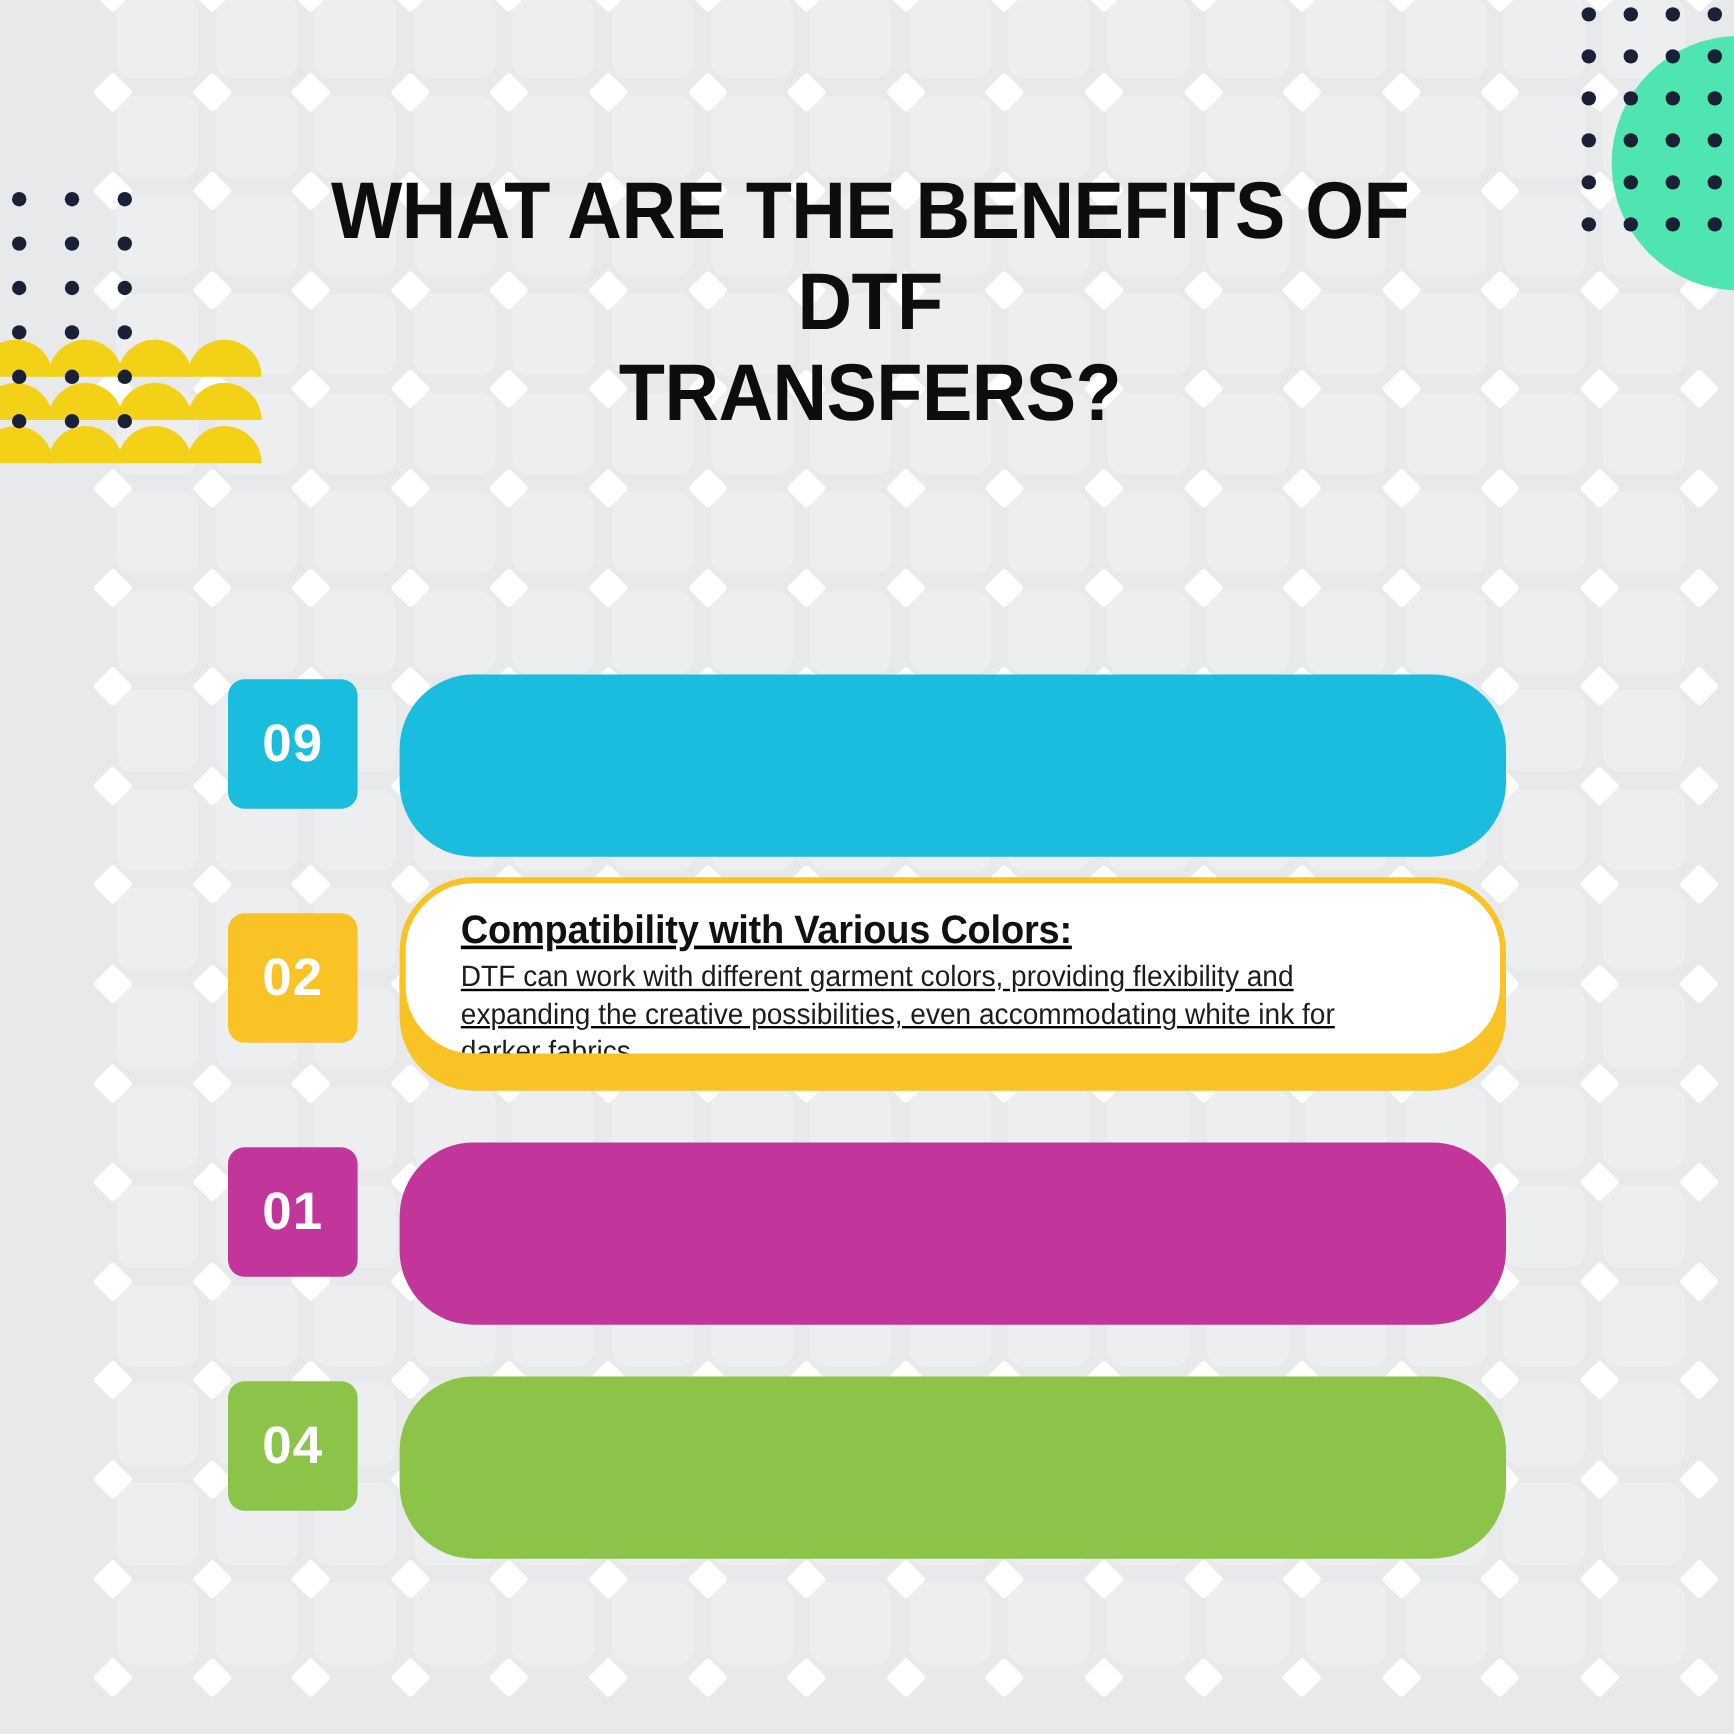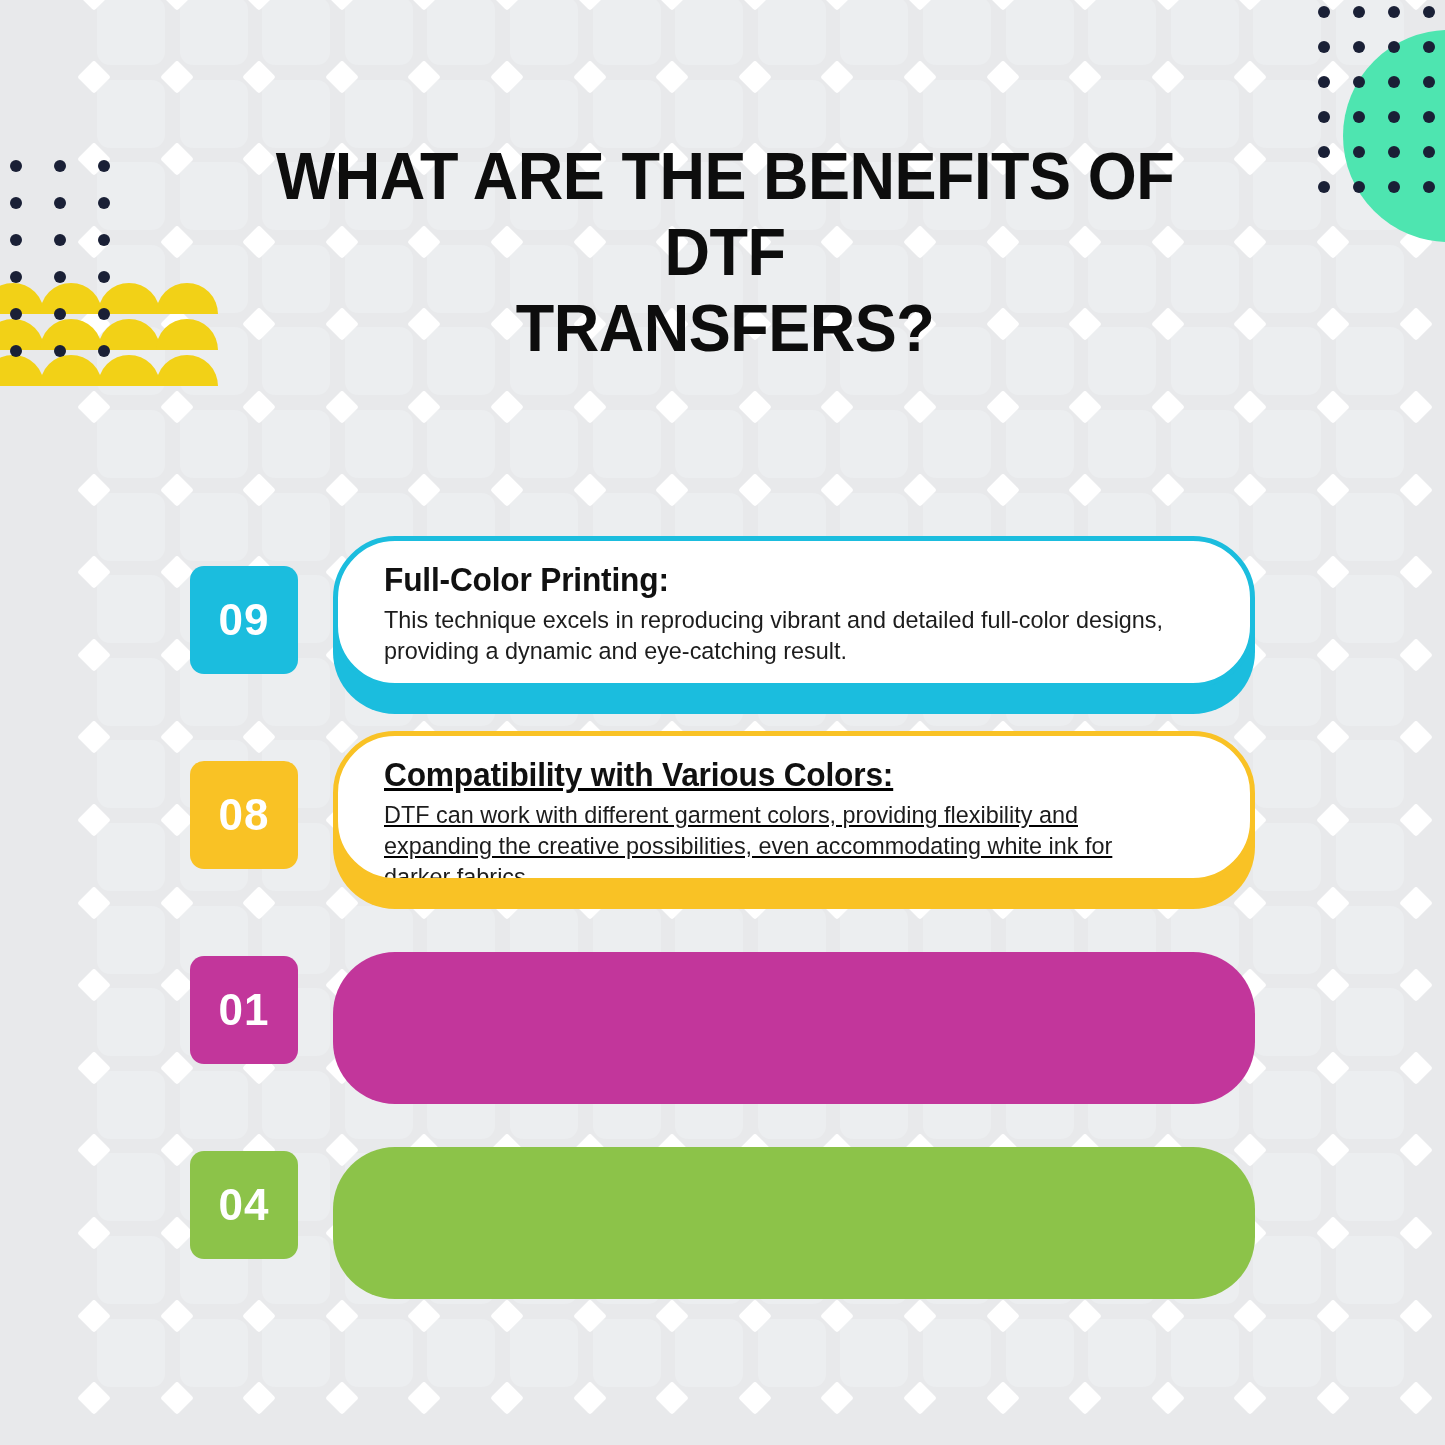--- a/index.html
+++ b/index.html
@@ -821,28 +821,24 @@
   <div class="title">WHAT ARE THE BENEFITS OF DTF
 TRANSFERS?</div>
 
   <div class="list" id="benefit-list">
       <div class="row">
       </div>
       <div class="row">
         <div class="badge" style="background: rgb(27, 189, 222);">09</div>
         <div class="card-wrap">
           <div class="card-shadow" style="background: rgb(27, 189, 222);"></div>
-          <div class="card" style="border-color: rgb(27, 189, 222);">
-            <h3>Full-Color Printing:</h3>
-            <p>This technique excels in reproducing vibrant and detailed full-color designs, providing a dynamic and eye-catching result.</p>
-          </div>
         </div>
       </div>
       <div class="row">
-        <div class="badge" style="background: rgb(249, 194, 37);">08</div>
+        <div class="badge" style="background: rgb(249, 194, 37);">02</div>
         <div class="card-wrap">
           <div class="card-shadow" style="background: rgb(249, 194, 37);"></div>
           <div class="card" style="border-color: rgb(249, 194, 37); text-decoration: underline;">
             <h3>Compatibility with Various Colors:</h3>
             <p>DTF can work with different garment colors, providing flexibility and expanding the creative possibilities, even accommodating white ink for darker fabrics.</p>
           </div>
         </div>
       </div>
       <div class="row">
         <div class="badge" style="background: rgb(194, 54, 155);">01</div>

